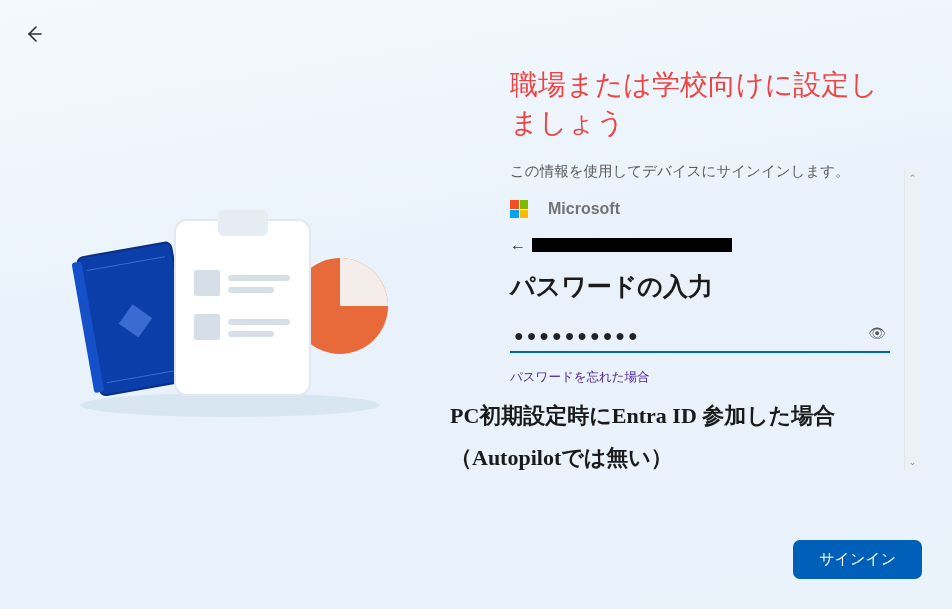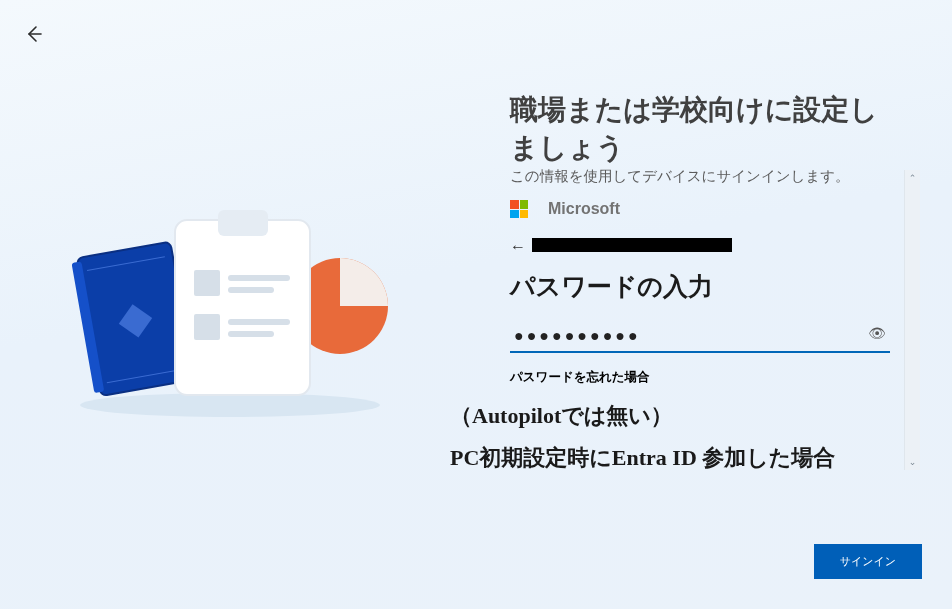--- a/index.html
+++ b/index.html
@@ -8,22 +8,22 @@
       font-family:"Segoe UI","Yu Gothic UI","Meiryo",sans-serif;
       background:linear-gradient(170deg,#f4f9fd 0%,#e9f2fb 45%,#eaf2fa 100%);
       position:relative; overflow:hidden;
     }
     .back-btn { position:absolute; top:24px; left:24px; cursor:pointer; }
     .illus {
       position:absolute; left:60px; top:210px; width:340px; height:210px;
       pointer-events:none;
     }
     .right-col { position:absolute; left:510px; top:66px; width:390px; }
-    .title { font-size:28px; font-weight:700; color:#404040; line-height:1.35;margin-top:25px; }
-    .subtitle { margin-top:0; font-size:14.5px; color:#5b5b5b; }
+    .title { font-size:28px; font-weight:400; color:#ef4444; line-height:1.35; }
+    .subtitle { margin-top:20px; font-size:14.5px; color:#5b5b5b; }
     .scroll-area { position:absolute; left:510px; top:170px; width:410px; height:300px; }
     .scrollbar { position:absolute; right:0; top:0; width:16px; height:300px;
                  background:#ecf1f6; border-left:1px solid #dfe6ec; display:flex;
                  flex-direction:column; align-items:center; }
     .scrollbar-arrow { width:16px; height:16px; display:flex; align-items:center;
                        justify-content:center; font-size:9px; color:#7d8a95; cursor:pointer; }
     .sign-area { width:380px; padding-top:30px; }
     .ms-row { display:flex; align-items:center; gap:20px; }
     .ms-logo { width:18px; height:18px; display:grid; grid-template:1fr 1fr/1fr 1fr; gap:1px; }
     .ms-logo span { width:100%; height:100%; }
@@ -32,28 +32,28 @@
     .ms-name { font-size:16px; font-weight:600; color:#737373; }
     .identity { margin-top:18px; display:flex; align-items:center; gap:6px; }
     .back-arrow-small { font-size:16px; color:#333; cursor:pointer; }
     .email-redacted { width:200px; height:14px; background:#000; }
     .pw-title { margin-top:16px; font-size:25px; font-weight:700; color:#1b1b1b; }
     .pw-wrap { margin-top:20px; position:relative; }
     .pw-input { width:100%; border:none; border-bottom:2px solid #0067b8;
                 background:transparent; font-size:16px; padding:4px 30px 6px 4px;
                 letter-spacing:3px; outline:none; color:#222; }
     .reveal { position:absolute; right:4px; top:2px; font-size:14px; color:#555; cursor:pointer; }
-    .forgot { display:inline-block; margin-top:16px; font-size:12.5px; color:#000000; cursor:pointer;font-weight:bold; }
+    .forgot { display:inline-block; margin-top:16px; font-size:12.5px; color:#4c1d95; cursor:pointer; }
     .annotation { position:absolute; left:450px; top:395px; width:470px;
                   font-size:22px; font-weight:700; color:#1a1a1a; line-height:1.9;
                   font-family:"Yu Mincho","MS Mincho",serif; }
     .signin-btn { position:absolute; right:30px; bottom:30px;
                   background:#005fb8; color:#fff; border:none;
-                  padding:10px 26px; font-size:11px; cursor:pointer;
-                  border-radius:0; }
+                  padding:10px 26px; font-size:15px; cursor:pointer;
+                  border-radius:7px; }
   </style>
 </head>
 <body>
 
 <div class="back-btn">
   <svg width="20" height="20" viewBox="0 0 20 20">
     <path d="M12 3 L5 10 L12 17" stroke="#2b2b2b" stroke-width="1.6" fill="none" stroke-linecap="round" stroke-linejoin="round"></path>
     <path d="M5 10 H17" stroke="#2b2b2b" stroke-width="1.6" fill="none" stroke-linecap="round"></path>
   </svg>
 </div>
@@ -121,17 +121,17 @@
   </div>
 
   <div class="scrollbar">
     <div class="scrollbar-arrow">⌃</div>
     <div style="flex:1"></div>
     <div class="scrollbar-arrow">⌄</div>
   </div>
 </div>
 
 <div class="annotation">
+  <div>PC初期設定時にEntra ID 参加した場合</div>
   <div>（Autopilotでは無い）</div>
-  <div>PC初期設定時にEntra ID 参加した場合</div>
 </div>
 
 <button class="signin-btn">サインイン</button>
 
 </body></html>

